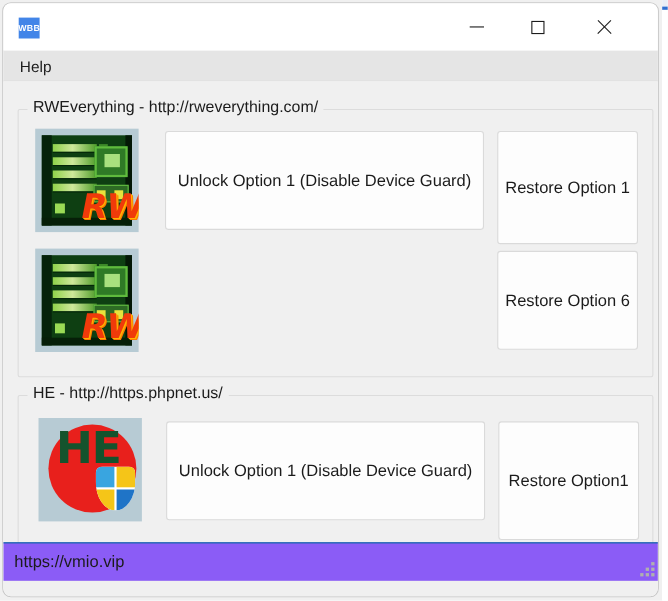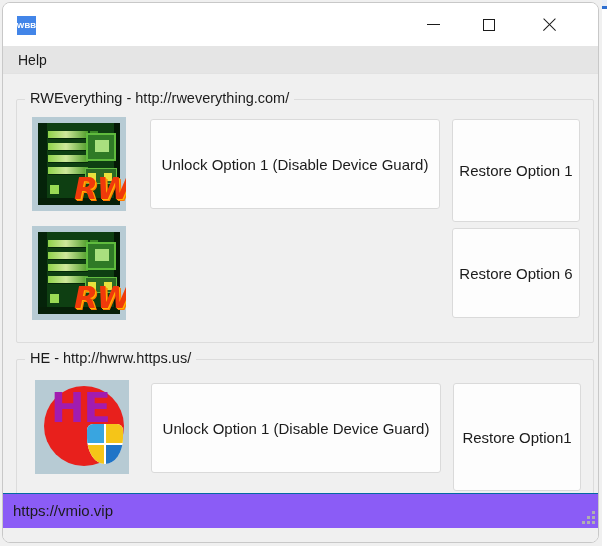--- a/index.html
+++ b/index.html
@@ -226,21 +226,21 @@
     width: 80px; height: 80px;
     background: #e8201c;
     border-radius: 50%;
   }
   .he-text {
     position: absolute;
     left: 16px; top: 8px;
     width: 72px;
     font-size: 40px;
     font-weight: bold;
-    color: #a21caf;
+    color: #14532d;
     line-height: 1;
     letter-spacing: -1px;
     font-family: "DejaVu Sans", sans-serif;
   }
   .he-shield {
     position: absolute;
     left: 52px; top: 44px;
     width: 36px; height: 40px;
     overflow: hidden;
   }
@@ -373,21 +373,21 @@
             <div class="rw-yellow" style="left:50px;"></div>
             <div class="rw-yellow" style="left:66px;"></div>
             <div class="rw-green-dot"></div>
             <div class="rw-letters">RW</div>
           </div>
         </div>
         <div class="pushbtn" style="left:435px; top:128px; width:128px; height:90px;">Restore Option 6</div>
       </div>
 
       <div class="groupbox group-he">
-        <div class="group-legend">HE - http://hwrw.https.us/</div>
+        <div class="group-legend">HE - http://https.phpnet.us/</div>
 
         <div class="thumb" style="left:18px; top:20px;">
           <div class="he-circle"></div>
           <div class="he-text">HE</div>
           <div class="he-shield">
             <div class="sh">
               <div class="q q1"></div>
               <div class="q q2"></div>
               <div class="q q3"></div>
               <div class="q q4"></div>

